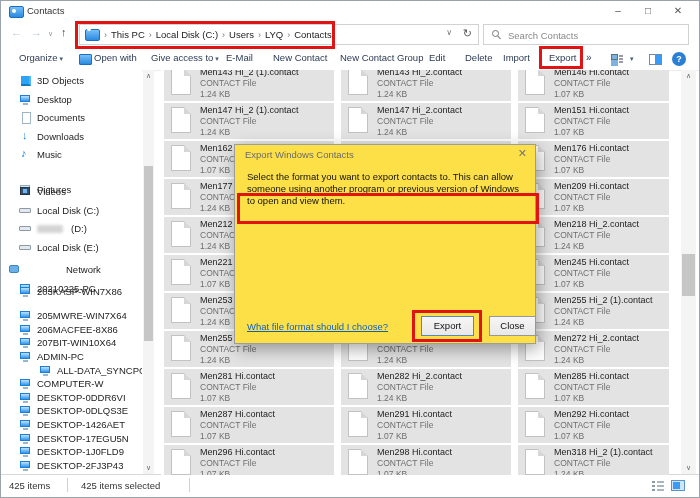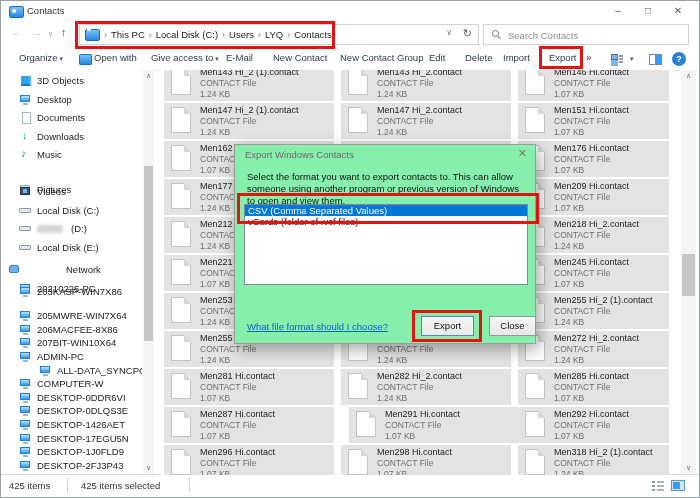--- a/index.html
+++ b/index.html
@@ -90,21 +90,21 @@
   .ficon::before { content:''; position:absolute; top:0px; right:0px; width:6px; height:6px; background:#d6d6d6; }
   .tname { position:absolute; left:36px; top:2px; font-size:9px; color:#1c1c1c; white-space:nowrap; }
   .ttype { position:absolute; left:36px; top:13px; font-size:8.5px; color:#6e6e6e; white-space:nowrap; }
   .tsize { position:absolute; left:36px; top:24px; font-size:8.5px; color:#6e6e6e; white-space:nowrap; }
 
   
   .fscroll { position:absolute; left:680px; top:69px; width:15px; height:404px; background:#f4f4f4; }
   .fscroll .thumb { position:absolute; left:1px; width:13px; top:184px; height:42px; background:#c6c6c6; }
 
   
-  .dialog { position:absolute; left:233px; top:143px; width:302px; height:200px; background:#86efac;
+  .dialog { position:absolute; left:233px; top:143px; width:302px; height:200px; background:#fde047;
             border:1px solid #9c9c9c; box-sizing:border-box; z-index:30; box-shadow:3px 5px 16px rgba(0,0,0,.35); }
   .dlg-title { position:absolute; left:10px; top:4px; font-size:9.5px; color:#6a6a6a; }
   .dlg-x { position:absolute; right:8px; top:2px; font-size:11px; color:#777; }
   .dlg-msg { position:absolute; left:12px; top:26px; width:282px; font-size:9.5px; line-height:12px; color:#111; }
   .dlg-list { position:absolute; left:9px; top:59px; width:284px; height:81px; border:1px solid #7a8a99; background:#fff; box-sizing:border-box; }
   .dlg-opt { height:11px; line-height:11px; font-size:9.5px; padding-left:3px; color:#111; white-space:nowrap; }
   .dlg-opt.sel { background:#0078d7; color:#fff; }
   .dlg-link { position:absolute; left:12px; top:176px; font-size:9.5px; color:#0b61c4; text-decoration:underline; }
   .dlg-btn { position:absolute; top:171px; height:20px; background:linear-gradient(#f6f6f6,#e8e8e8); border:1px solid #979797;
              box-sizing:border-box; font-size:9.5px; color:#111; text-align:center; line-height:18px; }
@@ -528,21 +528,21 @@
         <div class="tsize">1.07 KB</div>
       </div>
 
       <div class="tile" style="left: 3px; top: 337px;">
         <div class="ficon"></div>
         <div class="tname">Men287 Hi.contact</div>
         <div class="ttype">CONTACT File</div>
         <div class="tsize">1.07 KB</div>
       </div>
 
-      <div class="tile" style="left: 180px; top: 337px; margin-left: 8px;">
+      <div class="tile" style="left: 180px; top: 337px;">
         <div class="ficon"></div>
         <div class="tname">Men291 Hi.contact</div>
         <div class="ttype">CONTACT File</div>
         <div class="tsize">1.07 KB</div>
       </div>
 
       <div class="tile" style="left: 357px; top: 337px;">
         <div class="ficon"></div>
         <div class="tname">Men292 Hi.contact</div>
         <div class="ttype">CONTACT File</div>
@@ -574,24 +574,20 @@
   <div class="fscroll">
     <div class="arr" style="top:0;">∧</div>
     <div class="thumb"></div>
     <div class="arr" style="bottom:0;">∨</div>
   </div>
 
   <div class="dialog">
     <div class="dlg-title">Export Windows Contacts</div>
     <div class="dlg-x">✕</div>
     <div class="dlg-msg">Select the format you want to export contacts to.  This can allow someone using another program or previous version of Windows to open and view them.</div>
-    <div class="dlg-list">
-      <div class="dlg-opt sel">CSV (Comma Separated Values)</div>
-      <div class="dlg-opt">vCards (folder of .vcf files)</div>
-    </div>
     <div class="dlg-link">What file format should I choose?</div>
     <div class="dlg-btn export">Export</div>
     <div class="dlg-btn close">Close</div>
   </div>
 
   <div class="rbox rb1"></div>
   <div class="rbox rb2"></div>
   <div class="rbox rb3"></div>
   <div class="rbox rb4"></div>
 

